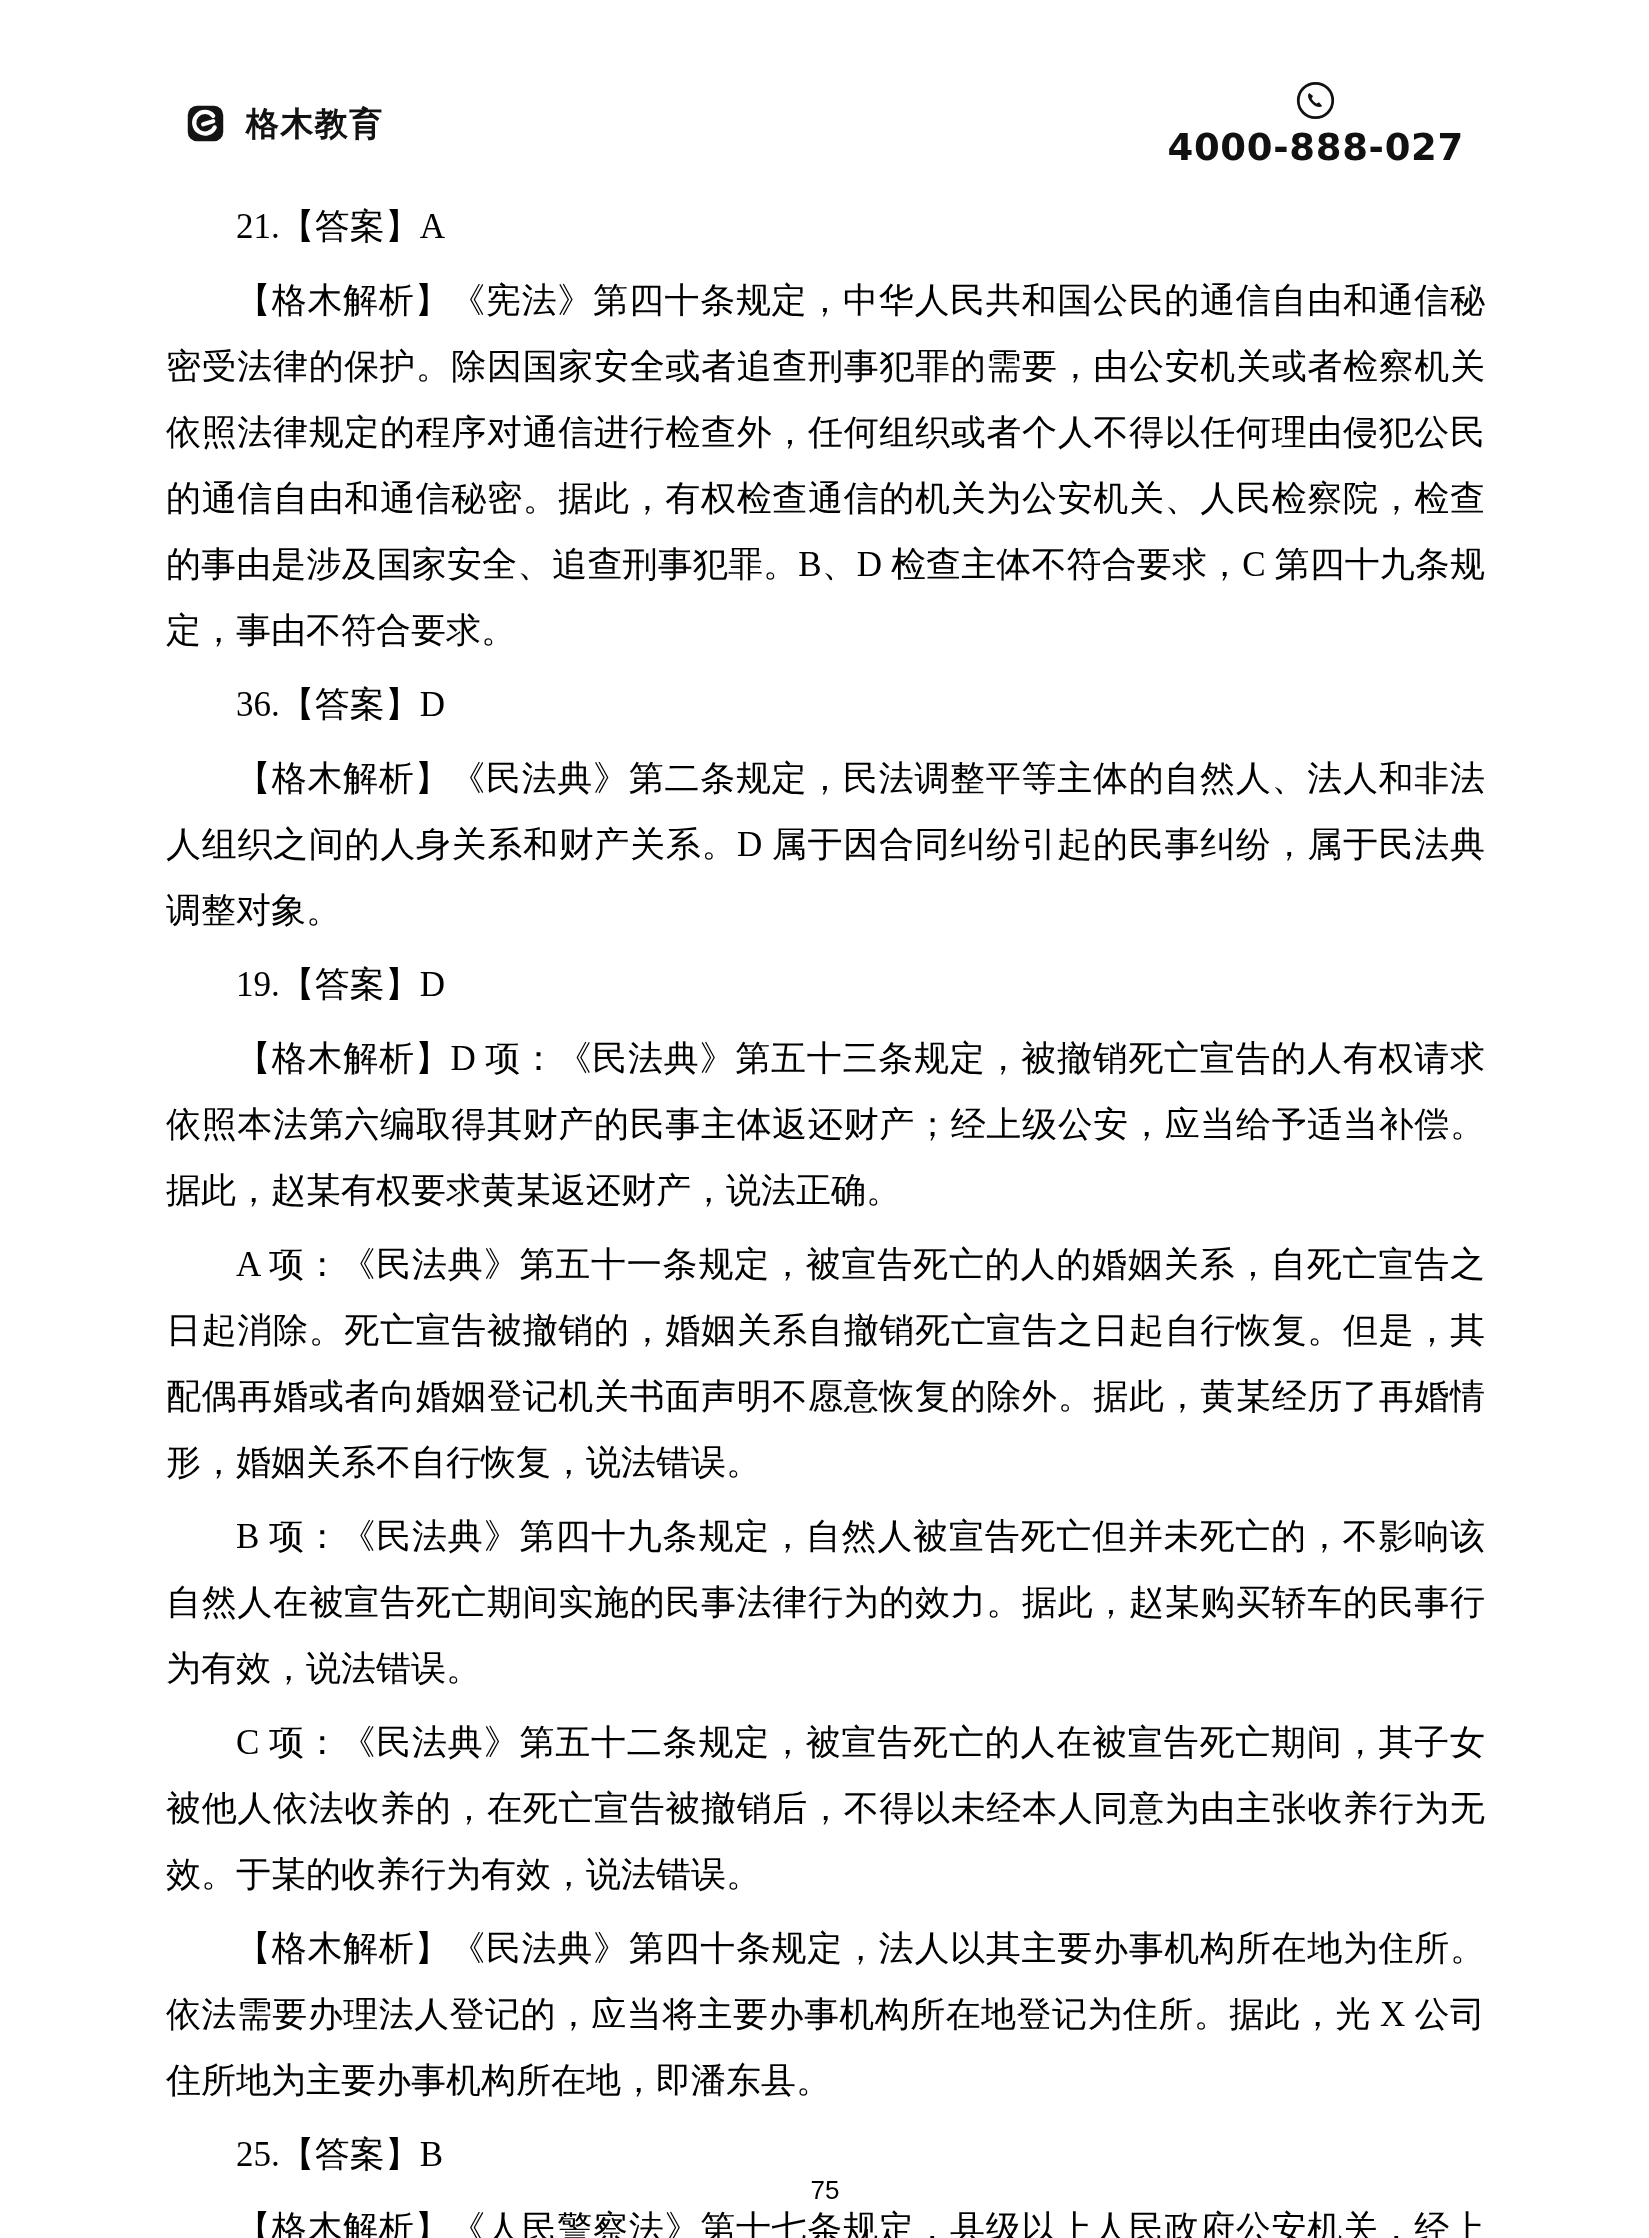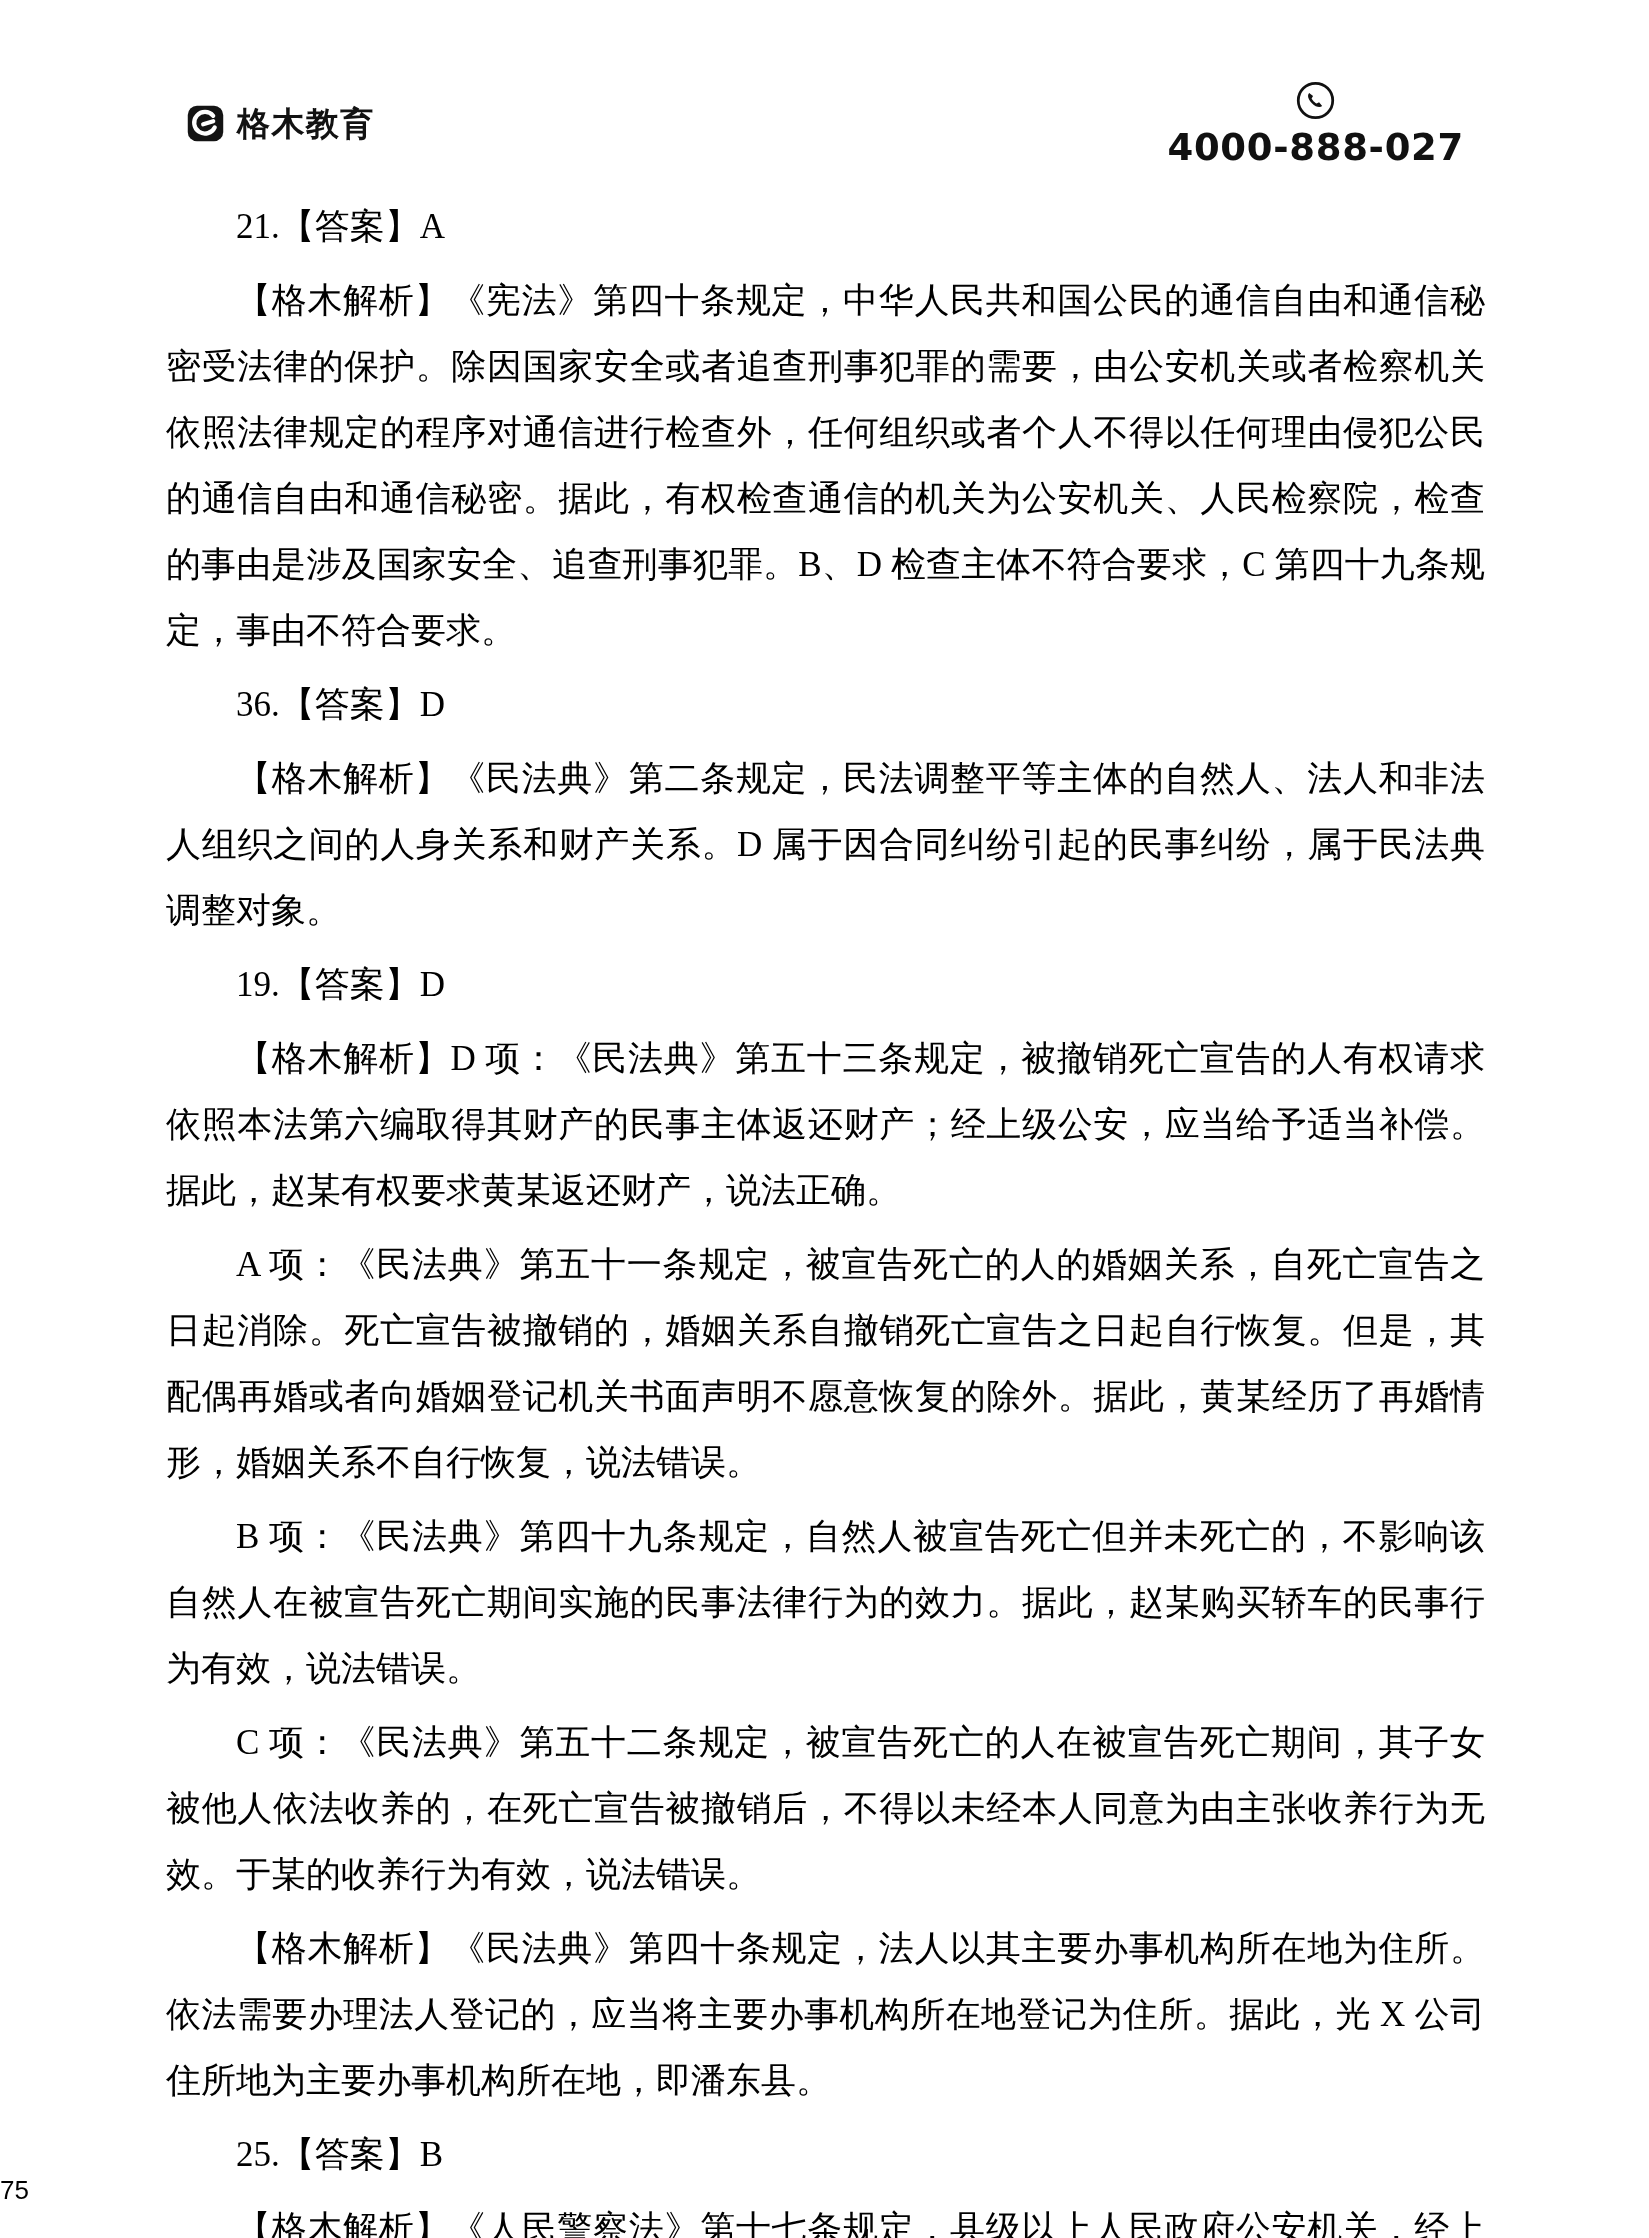--- a/index.html
+++ b/index.html
@@ -18,21 +18,21 @@
     position:absolute;
     top:96px; left:187px; right:186px;
     height:55px;
     display:flex;
     justify-content:space-between;
     align-items:center;
   }
   .brand{
     display:flex;
     align-items:center;
-    gap:13px;
+    gap:22px;
   }
   .brand .logo-mark{display:block;}
   .brand .brand-name{
     font-family:"Liberation Sans","DejaVu Sans",sans-serif;
     font-weight:bold;
     font-size:33px;
     letter-spacing:1.4px;
     color:#121212;
     line-height:1;
   }
@@ -64,21 +64,21 @@
   .content p{
     margin:8px;
     padding:0;
     text-indent:2em;
   }
   
   .footer{
     position:absolute;
     left:0; right:0;
     bottom:33px;
-    text-align:left;
+    text-align:center;
   }
   .footer .page-number{
     font-family:"Liberation Sans","DejaVu Sans",sans-serif;
     font-size:26px;
     color:#000;
   }
 </style>
 </head>
 <body>
 

